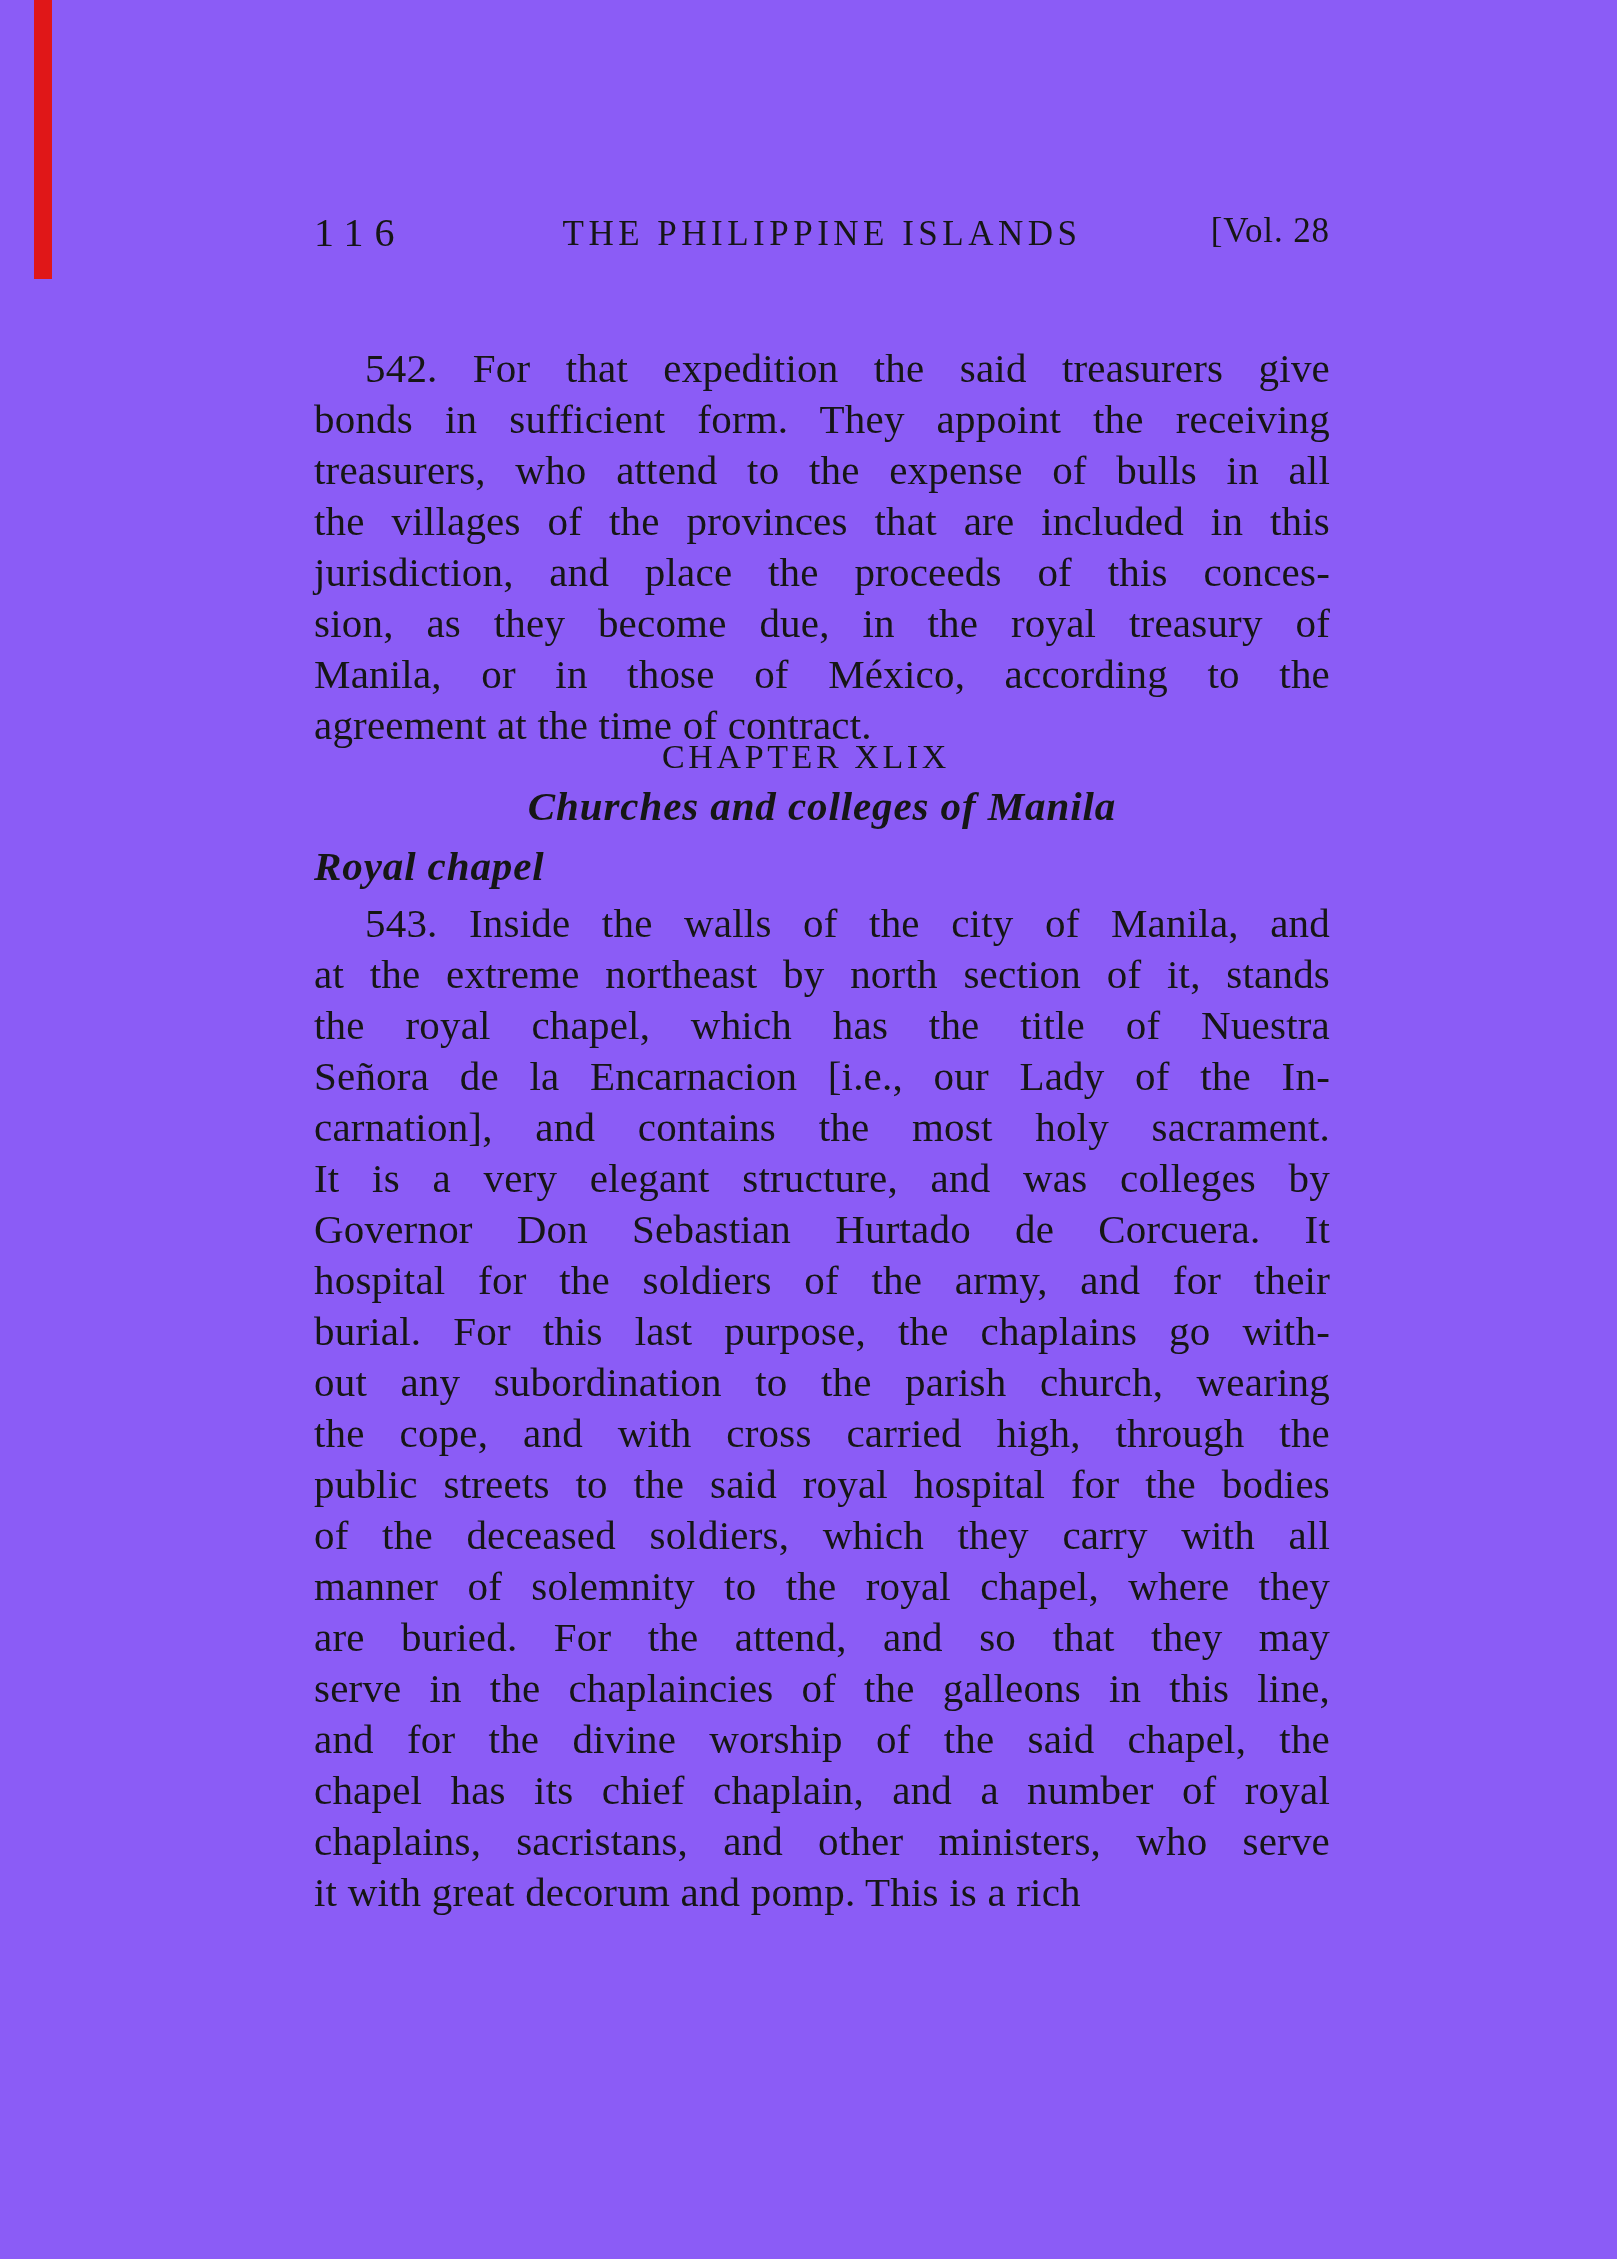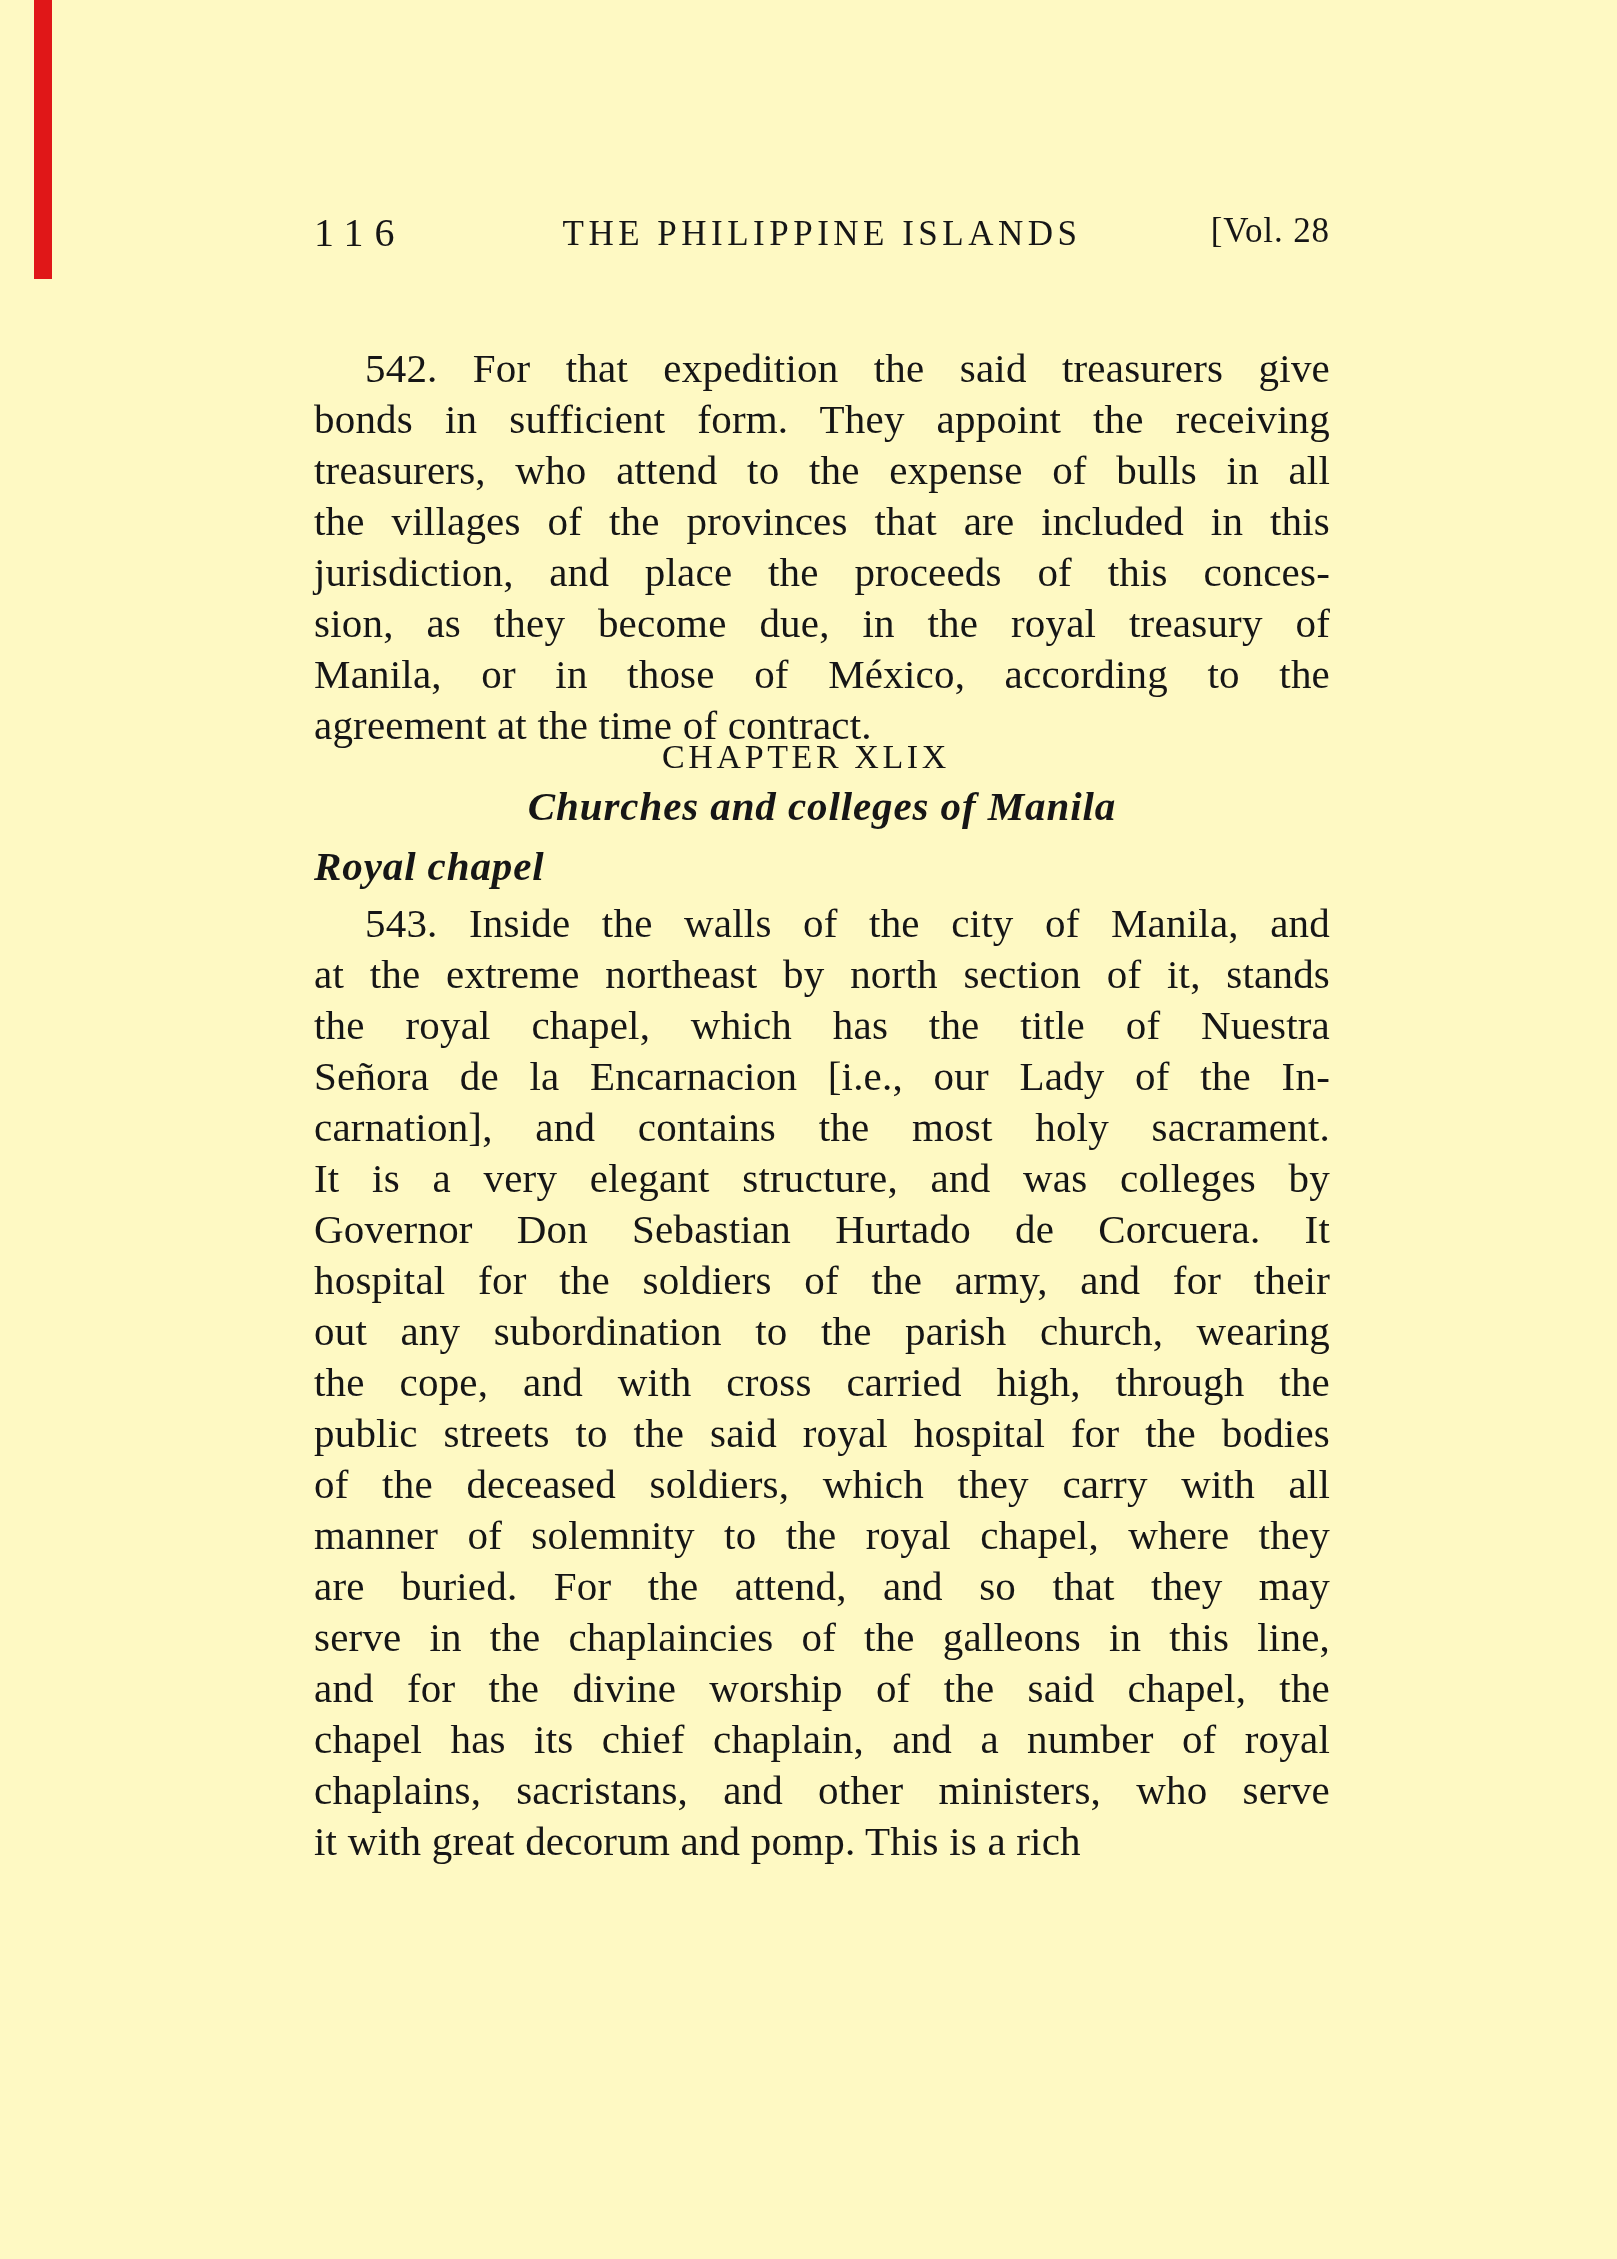--- a/index.html
+++ b/index.html
@@ -4,21 +4,21 @@
 <style>
   html, body {
     margin: 0;
     padding: 0;
     background: #ffffff;
   }
   .page {
     position: relative;
     width: 1617px;
     height: 2259px;
-    background: #fef9c3;
+    background: #8b5cf6;
     font-family: "Liberation Serif", "DejaVu Serif", serif;
     color: #161616;
     overflow: hidden;
   }
   
   .red-stripe {
     position: absolute;
     left: 34px;
     top: 0;
     width: 18px;
@@ -138,20 +138,21 @@
 
   <div class="paragraph para-543">
       <div class="line first">543.  Inside the walls of the city of Manila, and</div>
       <div class="line">at the extreme northeast by north section of it, stands</div>
       <div class="line">the royal chapel, which has the title of Nuestra</div>
       <div class="line">Señora de la Encarnacion [i.e., our Lady of the In-</div>
       <div class="line">carnation], and contains the most holy sacrament.</div>
       <div class="line">It is a very elegant structure, and was colleges by</div>
       <div class="line">Governor Don Sebastian Hurtado de Corcuera.  It</div>
       <div class="line">hospital for the soldiers of the army, and for their</div>
+      <div class="line">burial.  For this last purpose, the chaplains go with-</div>
       <div class="line">out any subordination to the parish church, wearing</div>
       <div class="line">the cope, and with cross carried high, through the</div>
       <div class="line">public streets to the said royal hospital for the bodies</div>
       <div class="line">of the deceased soldiers, which they carry with all</div>
       <div class="line">manner of solemnity to the royal chapel, where they</div>
       <div class="line">are buried.  For the attend, and so that they may</div>
       <div class="line">serve in the chaplaincies of the galleons in this line,</div>
       <div class="line">and for the divine worship of the said chapel, the</div>
       <div class="line">chapel has its chief chaplain, and a number of royal</div>
       <div class="line">chaplains, sacristans, and other ministers, who serve</div>

